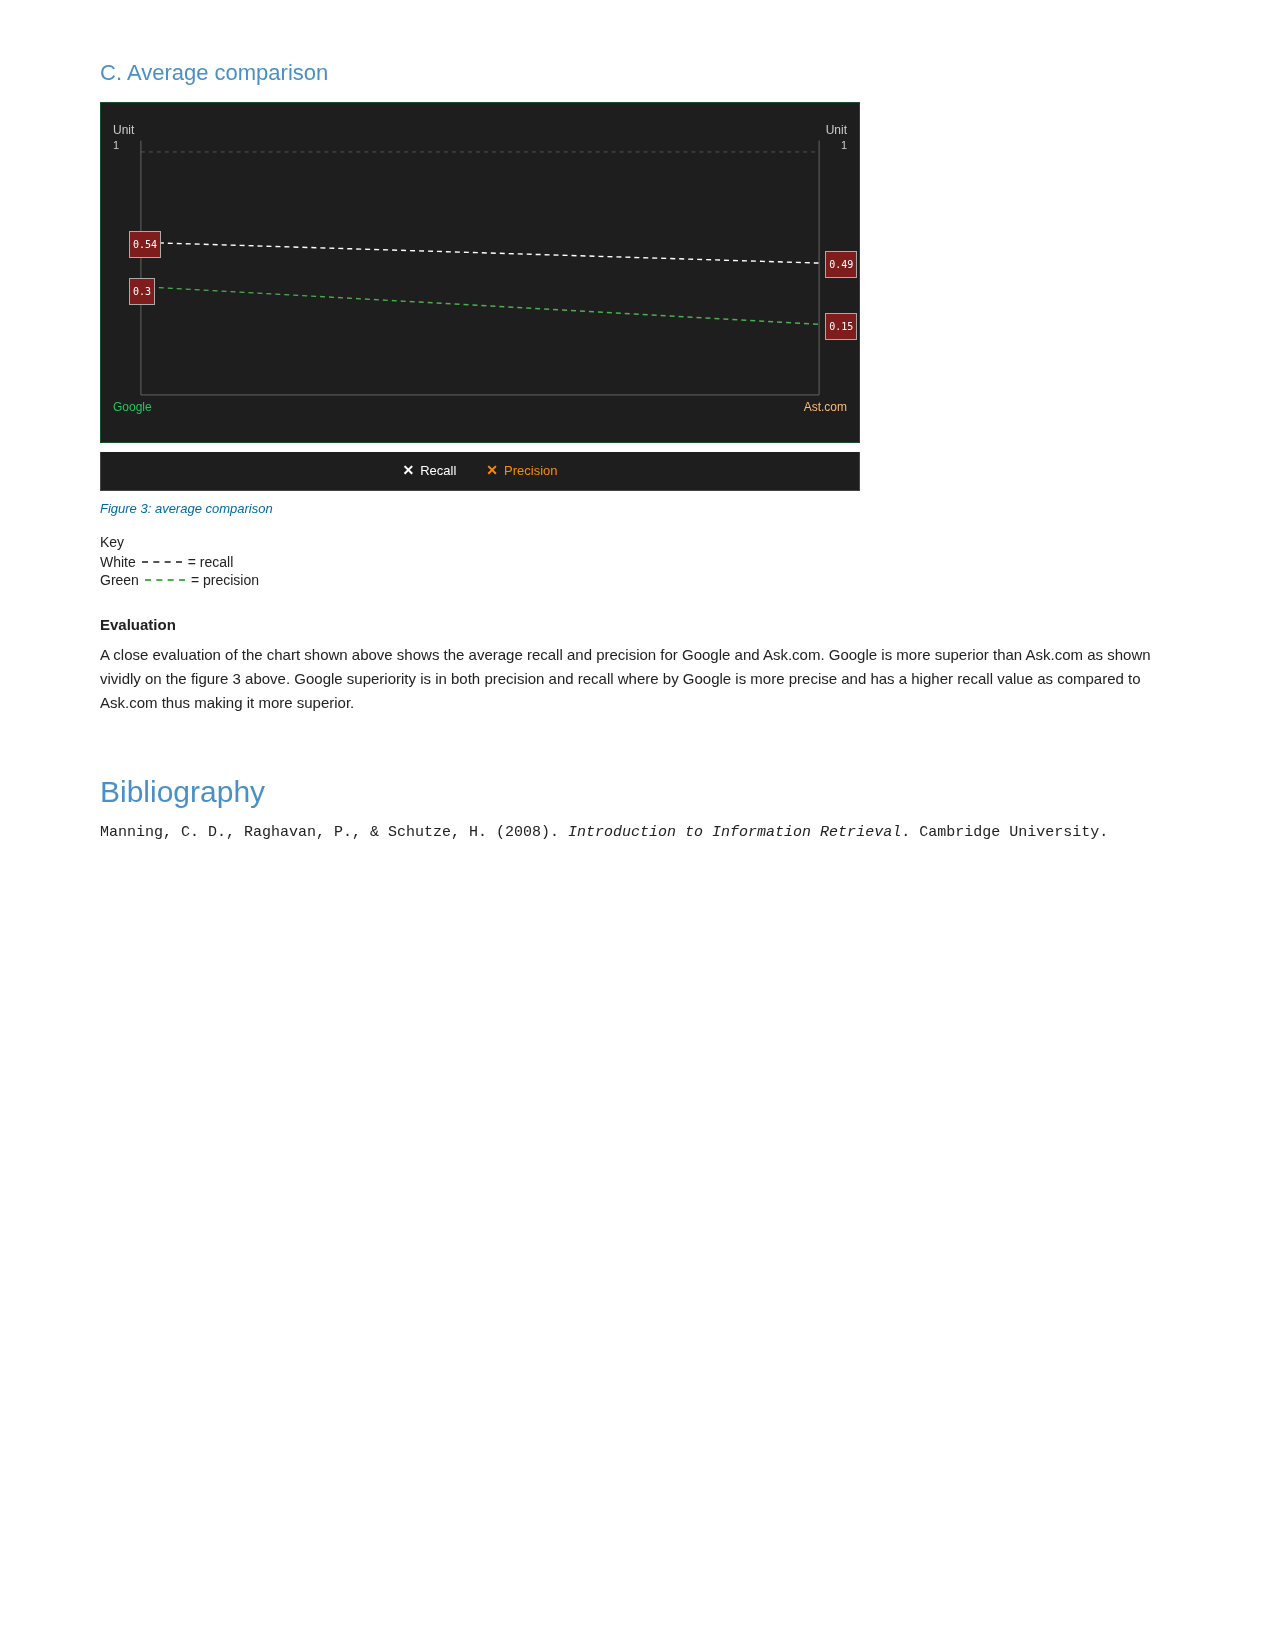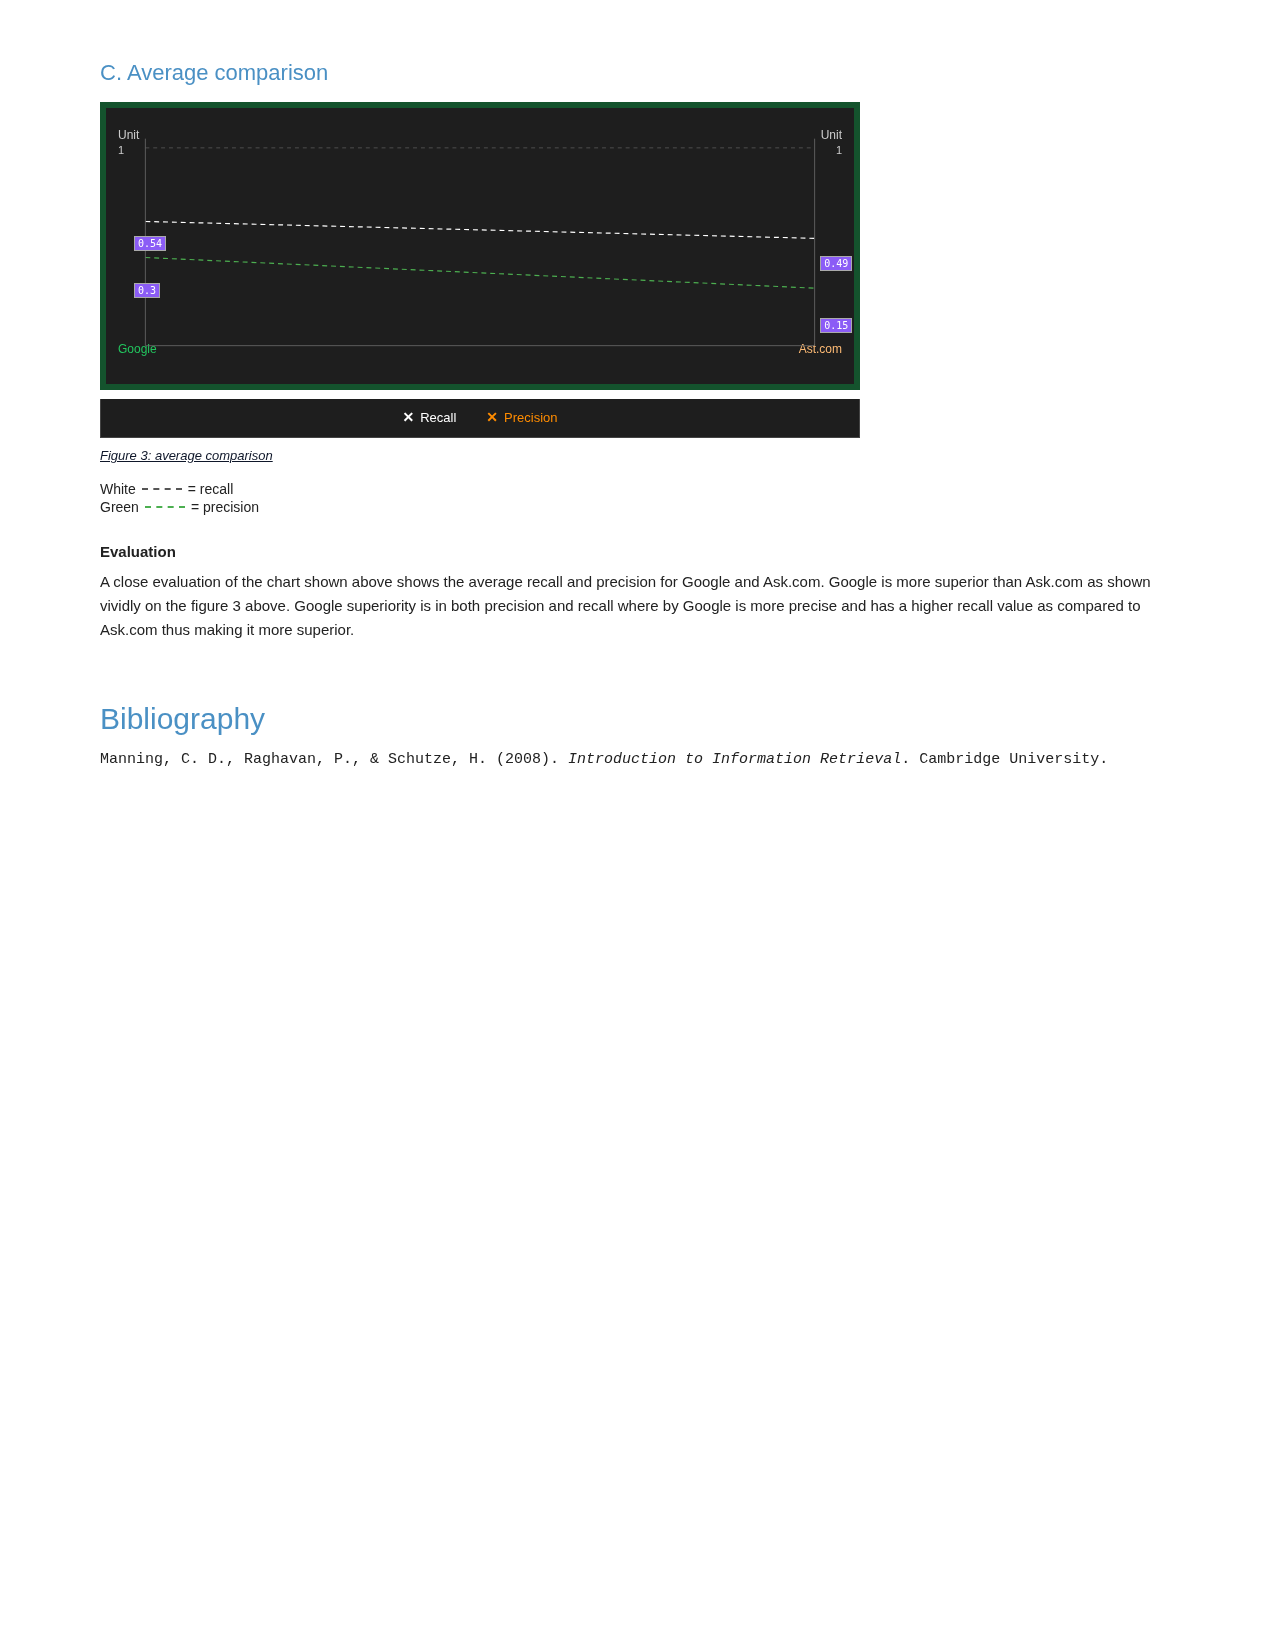--- a/index.html
+++ b/index.html
@@ -15,23 +15,23 @@
 
     .section-heading {
       color: #4a90c4;
       font-size: 22px;
       font-weight: normal;
       margin-bottom: 16px;
     }
 
     .chart-container {
       background: #1e1e1e;
-      border: 6px solid #14532d;
+      border: 1px solid #14532d;
       width: 760px;
-      height: 288px;
+      height: 341px;
       position: relative;
       margin-bottom: 10px;
     }
 
     .axis-label-left {
       position: absolute;
       top: 20px;
       left: 12px;
       color: #ccc;
       font-size: 12px;
@@ -78,25 +78,25 @@
     }
 
     .chart-svg {
       position: absolute;
       top: 0; left: 0;
       width: 100%; height: 100%;
     }
 
     .data-label {
       position: absolute;
-      background: #8b5cf6;
+      background: #7f1d1d;
       border: 1px solid #aaa;
       color: #fff;
       font-size: 10px;
-      padding: 1px 3px;
+      padding: 7px 3px;
       font-family: monospace;
     }
 
     .legend-bar {
       display: flex;
       justify-content: center;
       align-items: center;
       gap: 30px;
       background: #1e1e1e;
       padding: 10px 0 12px;
@@ -113,25 +113,24 @@
       font-size: 13px;
     }
 
     .legend-x-white { color: #fff; font-weight: bold; font-size: 14px; }
     .legend-label-white { color: #fff; }
     .legend-x-orange { color: #ff8c00; font-weight: bold; font-size: 14px; }
     .legend-label-orange { color: #ff8c00; }
 
     .figure-caption {
       font-size: 13px;
-      color: #0f172a;
+      color: #0369a1;
       font-style: italic;
       margin-top: 10px;
       margin-bottom: 18px;
-      text-decoration: underline;
     }
 
     .key-section {
       margin-bottom: 6px;
       font-size: 14px;
     }
 
     .key-title {
       font-weight: normal;
       margin-bottom: 4px;
@@ -248,20 +247,21 @@
   </div>
   <div class="legend-item">
     <span class="legend-x-orange">✕</span>
     <span class="legend-label-orange">Precision</span>
   </div>
 </div>
 
 <div class="figure-caption">Figure 3: average comparison</div>
 
 <div class="key-section">
+  <div class="key-title">Key</div>
   <div class="key-line">
     <span style="color:#222; font-size:14px;">White </span>
     <span style="display:inline-block; width:40px; border-top:2px dashed #555; vertical-align:middle;"></span>
     <span style="font-size:14px; color:#222;"> = recall</span>
   </div>
   <div class="key-line">
     <span style="color:#222; font-size:14px;">Green </span>
     <span class="dashes-green"></span>
     <span style="font-size:14px; color:#222;"> = precision</span>
   </div>

